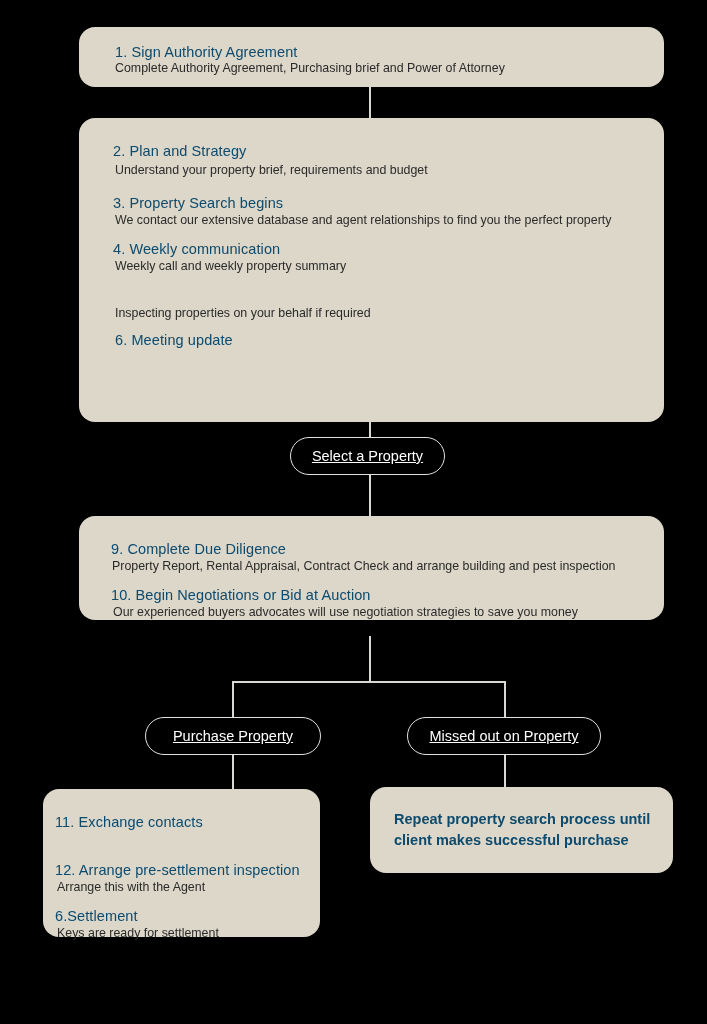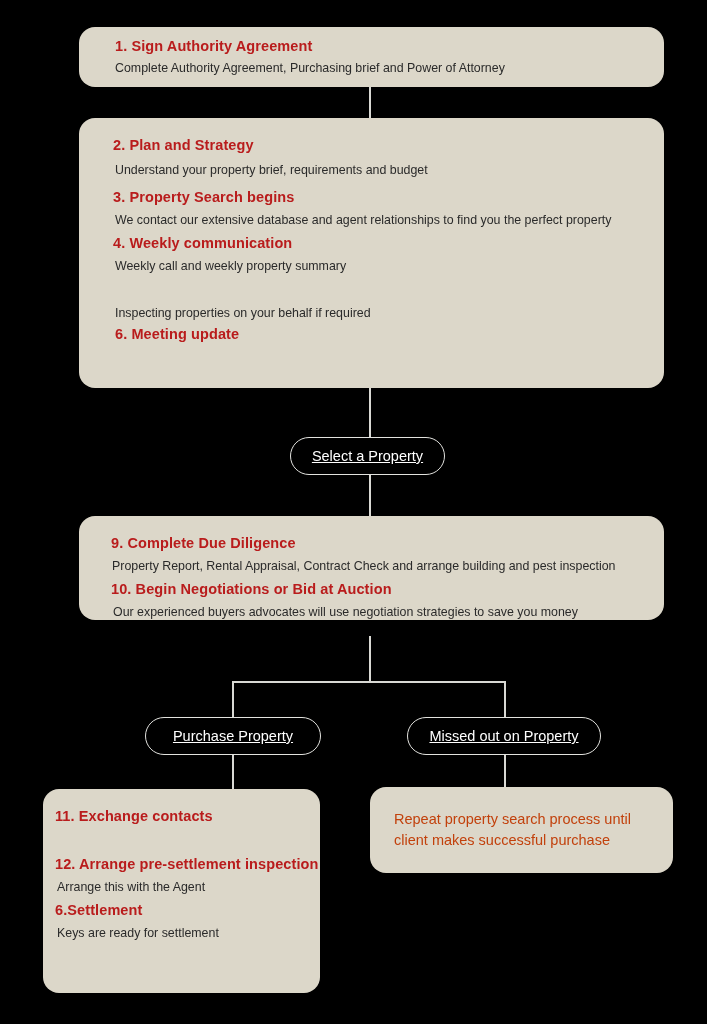--- a/index.html
+++ b/index.html
@@ -33,35 +33,36 @@
   
   .box {
     position: absolute;
     background: #dcd7c9;
     border-radius: 16px;
     box-sizing: border-box;
     color: #111111;
   }
   .step-title {
     font-size: 14.5px;
-    font-weight: bold;
-    color: #b91c1c;
+    font-weight: normal;
+    color: #0c4a6e;
     letter-spacing: 0.1px;
     line-height: 1.25;
+    margin-top: 6px;
   }
   .step-desc {
     font-size: 12.4px;
     font-weight: normal;
     color: #2a2a2a;
     line-height: 1.3;
   }
   .plain-text {
     font-size: 14.5px;
-    font-weight: normal;
-    color: #c2410c;
+    font-weight: bold;
+    color: #0c4a6e;
     line-height: 1.45;
   }
 
   
   .pill {
     position: absolute;
     background: #000000;
     border: 1.5px solid #e2e2de;
     border-radius: 999px;
     color: #ffffff;
@@ -72,21 +73,21 @@
     box-sizing: border-box;
     white-space: nowrap;
     text-decoration: underline;
   }
 
   
   #box-sign-authority { left: 79px;  top: 27px;  width: 585px; height: 60px; }
   #box-sign-authority .t1 { position:absolute; left: 36px; top: 10px; }
   #box-sign-authority .d1 { position:absolute; left: 36px; top: 33px; }
 
-  #box-plan-search { left: 79px; top: 118px; width: 585px; height: 270px; }
+  #box-plan-search { left: 79px; top: 118px; width: 585px; height: 304px; }
   #box-plan-search .t2 { position:absolute; left: 34px; top: 18px; }
   #box-plan-search .d2 { position:absolute; left: 36px; top: 44px; }
   #box-plan-search .t3 { position:absolute; left: 34px; top: 70px; }
   #box-plan-search .d3 { position:absolute; left: 36px; top: 94px; }
   #box-plan-search .t4 { position:absolute; left: 34px; top: 116px; }
   #box-plan-search .d4 { position:absolute; left: 36px; top: 140px; }
   #box-plan-search .t5 { position:absolute; left: 34px; top: 163px; }
   #box-plan-search .d5 { position:absolute; left: 36px; top: 187px; }
   #box-plan-search .t6 { position:absolute; left: 36px; top: 207px; }
   #box-plan-search .d6 { position:absolute; left: 36px; top: 231px; }
@@ -95,21 +96,21 @@
 
   #box-due-diligence { left: 79px; top: 516px; width: 585px; height: 104px; }
   #box-due-diligence .t9  { position:absolute; left: 32px; top: 18px; }
   #box-due-diligence .d9  { position:absolute; left: 33px; top: 42px; }
   #box-due-diligence .t10 { position:absolute; left: 32px; top: 64px; }
   #box-due-diligence .d10 { position:absolute; left: 34px; top: 88px; }
 
   #pill-purchase-property { left: 145px; top: 717px; width: 176px; height: 38px; }
   #pill-missed-out        { left: 407px; top: 717px; width: 194px; height: 38px; }
 
-  #box-post-purchase { left: 43px; top: 789px; width: 277px; height: 204px; }
+  #box-post-purchase { left: 43px; top: 789px; width: 277px; height: 148px; }
   #box-post-purchase .t11 { position:absolute; left: 12px; top: 18px; }
   #box-post-purchase .d11 { position:absolute; left: 14px; top: 42px; }
   #box-post-purchase .t12 { position:absolute; left: 12px; top: 66px; }
   #box-post-purchase .d12 { position:absolute; left: 14px; top: 90px; }
   #box-post-purchase .t13 { position:absolute; left: 12px; top: 112px; }
   #box-post-purchase .d13 { position:absolute; left: 14px; top: 136px; }
 
   #box-repeat-search { left: 370px; top: 787px; width: 303px; height: 86px; }
   #box-repeat-search .rt { position:absolute; left: 24px; top: 22px; width: 260px; }
 </style>

